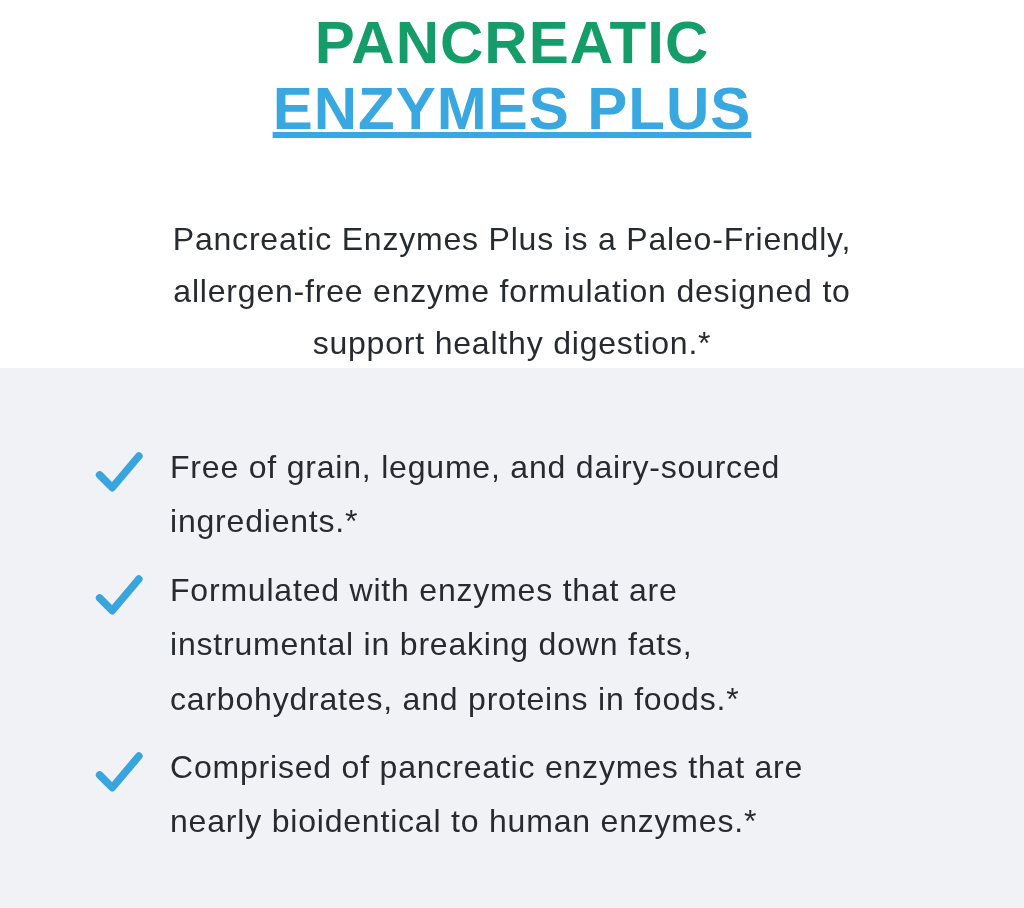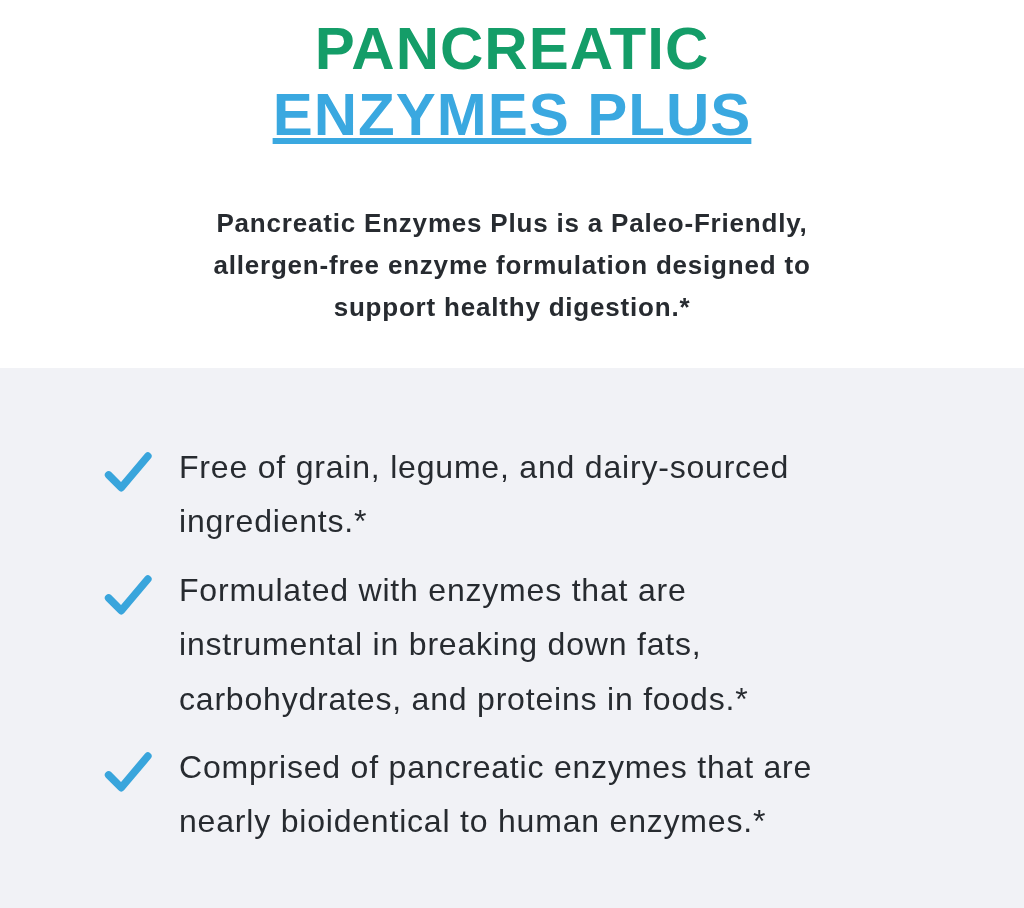--- a/index.html
+++ b/index.html
@@ -24,56 +24,56 @@
     height: 908px;
     display: flex;
     flex-direction: column;
     overflow: hidden;
   }
   .hero {
     height: 368px;
     flex: 0 0 368px;
     background: #ffffff;
     text-align: center;
-    padding-top: 16px;
+    padding-top: 10px;
   }
   .title {
     margin: 0;
     font-size: 60px;
     font-weight: 800;
     line-height: 1.1;
     letter-spacing: 1px;
   }
   .title-line-1 { display: block; color: var(--title-green); }
   .title-line-2 { display: block; color: var(--title-blue); text-decoration: underline; }
   .intro {
-    margin: 54px auto 0;
-    font-size: 26px;
-    font-weight: 700;
+    margin: 72px auto 0;
+    font-size: 32px;
+    font-weight: 400;
     line-height: 1.62;
     letter-spacing: 0.8px;
     color: var(--text);
     white-space: pre-line;
   }
   .features {
     flex: 1 1 auto;
     background: var(--section-bg);
     padding-top: 34px;
   }
   .features-heading {
     margin: 0;
     text-align: center;
     font-size: 48px;
     font-weight: 700;
     letter-spacing: 0.5px;
     color: var(--heading-green);
   }
   .features-list {
     list-style: none;
-    margin: 38px 9px 0;
+    margin: 38px 0 0;
     padding: 0 40px 0 92px;
   }
   .feature-item {
     display: flex;
     align-items: flex-start;
     margin-bottom: 14px;
   }
   .check {
     flex: 0 0 56px;
     width: 56px;

